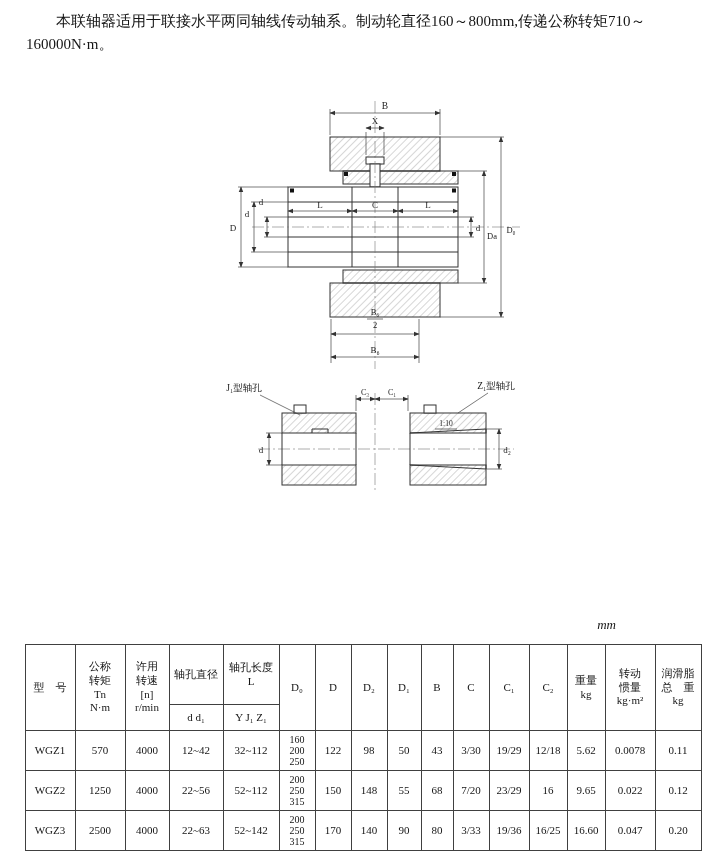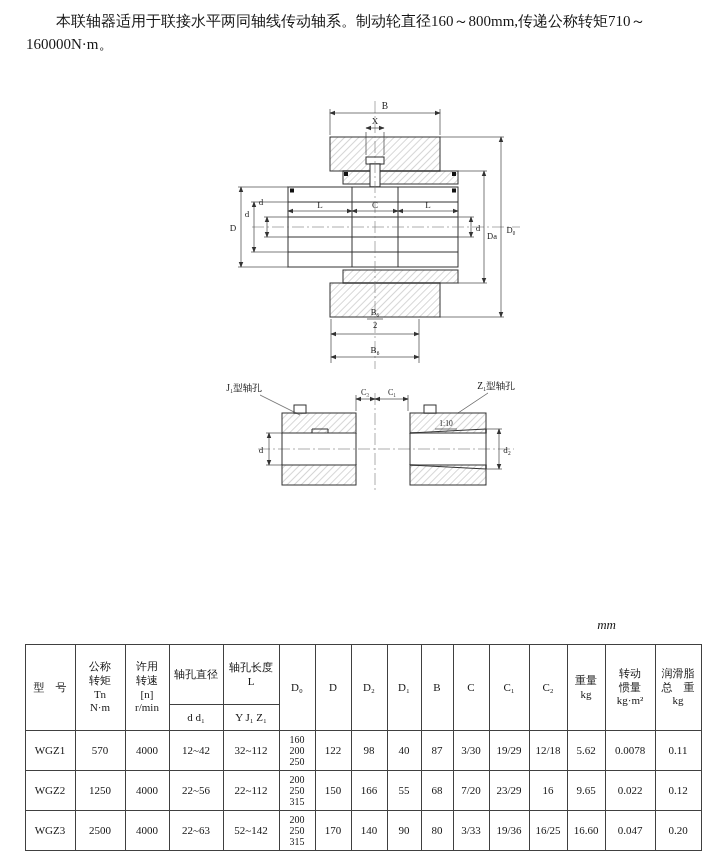--- a/index.html
+++ b/index.html
@@ -258,40 +258,40 @@
         <td>WGZ1</td>
         <td>570</td>
         <td>4000</td>
         <td>12~42</td>
         <td>32~112</td>
         <td class="d0-cell">160
 200
 250</td>
         <td>122</td>
         <td>98</td>
-        <td>40</td>
-        <td>87</td>
+        <td>50</td>
+        <td>43</td>
         <td>3/30</td>
         <td>19/29</td>
         <td>12/18</td>
         <td>5.62</td>
         <td>0.0078</td>
         <td>0.11</td>
       </tr>
       <tr>
         <td>WGZ2</td>
         <td>1250</td>
         <td>4000</td>
         <td>22~56</td>
-        <td>22~112</td>
+        <td>52~112</td>
         <td class="d0-cell">200
 250
 315</td>
         <td>150</td>
-        <td>166</td>
+        <td>148</td>
         <td>55</td>
         <td>68</td>
         <td>7/20</td>
         <td>23/29</td>
         <td>16</td>
         <td>9.65</td>
         <td>0.022</td>
         <td>0.12</td>
       </tr>
       <tr>

